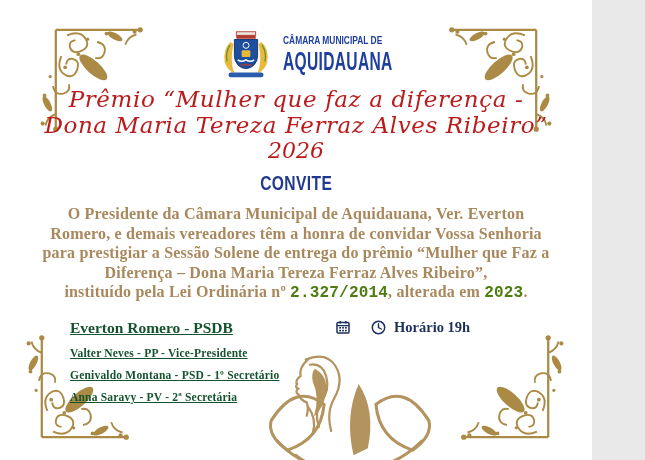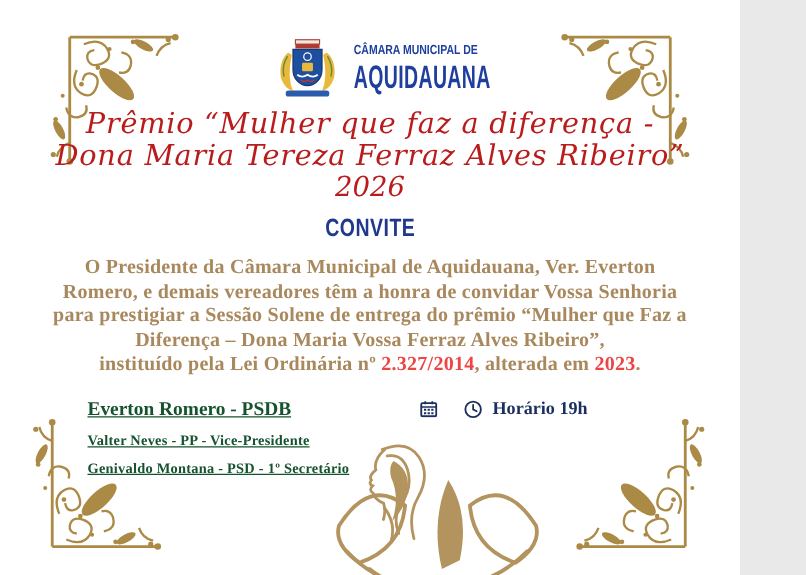--- a/index.html
+++ b/index.html
@@ -24,21 +24,21 @@
          font-family:"DejaVu Serif",serif;font-style:italic;}
   .title-l1,.title-l2{font-size:23px;line-height:26px;letter-spacing:0.6px;}
   .title-l3{font-size:22px;line-height:26px;}
   
   .convite{position:absolute;left:0;top:172px;width:100%;text-align:center;}
   .convite span{display:inline-block;font-family:"Liberation Sans",sans-serif;font-weight:bold;
                 font-size:20px;color:#20398c;transform:scaleX(0.78);letter-spacing:0.5px;}
   
   .bodytext{position:absolute;left:0;top:204px;width:100%;text-align:center;
             font-weight:bold;font-size:16px;line-height:19.5px;color:#a8885c;letter-spacing:0.2px;}
-  .bodytext .num{color:#ef4444;}
+  .bodytext .num{color:#4d7c0f;font-family:Liberation Mono, monospace;}
   
   .officials{position:absolute;left:70px;top:318px;width:242px;text-align:left;color:#14532d;font-weight:bold;text-decoration:underline;}
   .off-name{font-size:15.5px;line-height:19px;}
   .off-title{font-size:14.5px;line-height:18px;}
   .off-member{font-size:11.5px;line-height:12px;margin-top:10px;letter-spacing:0.2px;}
   
   .event{position:absolute;left:336px;top:317px;color:#1b2f5e;font-weight:bold;font-size:14.5px;}
   .event-row{display:flex;align-items:center;gap:5px;line-height:20px;white-space:nowrap;}
   .event-row + .event-row{margin-top:1px;margin-left:14px;}
   .time-group{margin-left:16px;display:flex;align-items:center;gap:8px;}
@@ -197,28 +197,29 @@
   </div>
 
   <div class="convite">
     <span>CONVITE</span>
   </div>
 
   <div class="bodytext">
     <div>O Presidente da Câmara Municipal de Aquidauana, Ver. Everton</div>
     <div>Romero, e demais vereadores têm a honra de convidar Vossa Senhoria</div>
     <div>para prestigiar a Sessão Solene de entrega do prêmio “Mulher que Faz a</div>
-    <div>Diferença – Dona Maria Vossa Ferraz Alves Ribeiro”,</div>
+    <div>Diferença – Dona Maria Tereza Ferraz Alves Ribeiro”,</div>
     <div><span>instituído pela Lei Ordinária nº </span><span class="num">2.327/2014</span><span>, alterada em </span><span class="num">2023</span><span>.</span></div>
   </div>
 
   <div class="officials">
     <div class="off-name">Everton Romero - PSDB</div>
     <div class="off-member">Valter Neves - PP - Vice-Presidente</div>
     <div class="off-member">Genivaldo Montana - PSD - 1º Secretário</div>
+    <div class="off-member">Anna Saravy - PV - 2ª Secretária</div>
   </div>
 
   <div class="event">
     <div class="event-row">
       <svg class="evicon" width="14" height="14" viewBox="0 0 14 14">
         <rect x="1" y="2.5" width="12" height="10.5" rx="1" fill="none" stroke="#1b2f5e" stroke-width="1.5"></rect>
         <line x1="1" y1="5.6" x2="13" y2="5.6" stroke="#1b2f5e" stroke-width="1.3"></line>
         <line x1="4.2" y1="1" x2="4.2" y2="3.4" stroke="#1b2f5e" stroke-width="1.4"></line>
         <line x1="9.8" y1="1" x2="9.8" y2="3.4" stroke="#1b2f5e" stroke-width="1.4"></line>
         <g fill="#1b2f5e">

